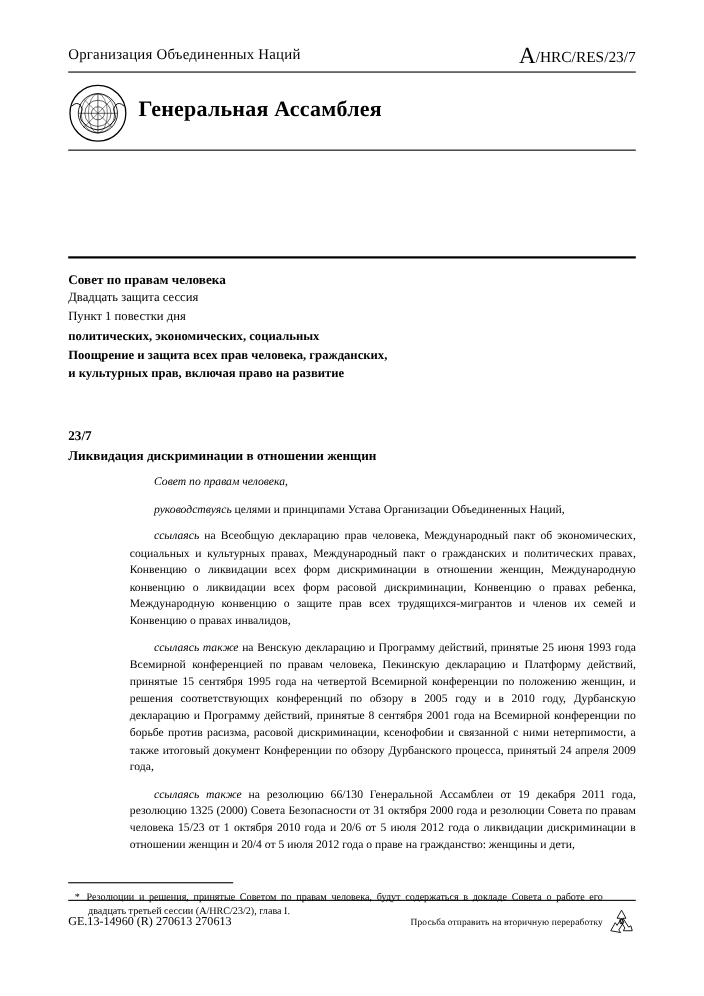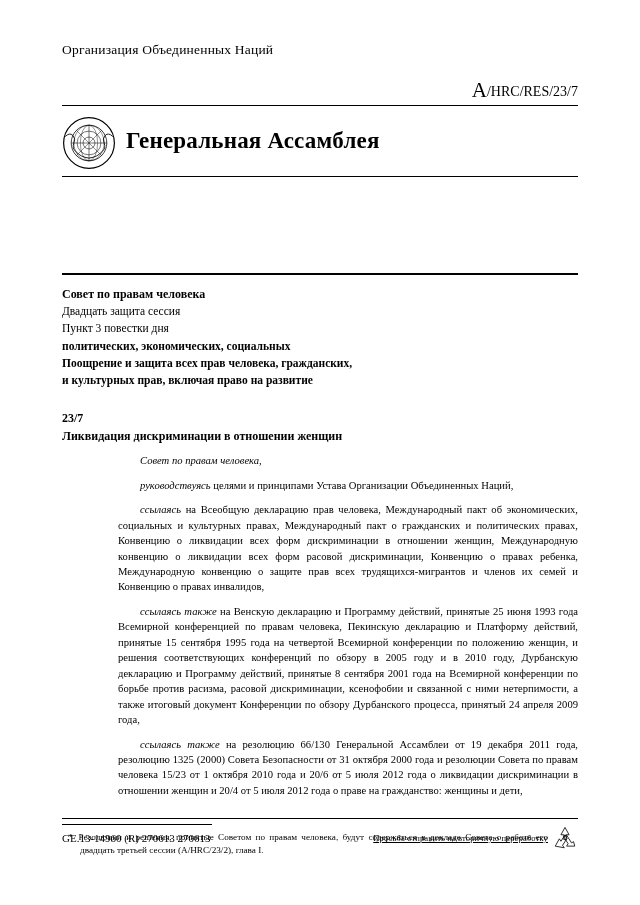--- a/index.html
+++ b/index.html
@@ -40,21 +40,20 @@
   }
   .org-name {
     font-size: 13.5px;
     letter-spacing: 0.2px;
     padding-top: 2px;
   }
   .symbol {
     font-size: 14px;
     text-align: right;
     white-space: nowrap;
-    margin-top: 40px;
   }
   .symbol .big-a {
     font-size: 21px;
     line-height: 1;
     vertical-align: -1px;
   }
   .rule {
     border-bottom: 1px solid #000;
     margin-top: 4px;
     margin-bottom: 0px;
@@ -64,21 +63,21 @@
     align-items: flex-start;
     padding-top: 10px;
   }
   .emblem {
     width: 54px;
     height: 54px;
     margin-right: 10px;
     flex: 0 0 auto;
   }
   .ga-title {
-    font-size: 23px;
+    font-size: 20px;
     font-weight: bold;
     flex: 1 1 auto;
     padding-top: 12px;
     letter-spacing: 0.2px;
   }
   .distr {
     width: 170px;
     flex: 0 0 auto;
     font-size: 11.5px;
     line-height: 1.32;
@@ -112,21 +111,21 @@
   }
   .res-adopted {
     font-weight: bold;
     font-size: 11.5px;
     text-align: center;
     margin-top: 22px;
   }
   .res-number {
     font-weight: bold;
     font-size: 12px;
-    margin-top: 22px;
+    margin-top: 40px;
   }
   .res-title {
     font-weight: bold;
     font-size: 12px;
     margin-top: 3px;
   }
 
   .para {
     margin-top: 9px;
     margin-left: 56px;
@@ -180,21 +179,20 @@
     font-size: 11px;
   }
   .recycle-wrap {
     display: flex;
     align-items: center;
     font-size: 8.6px;
   }
   .recycle-text {
     margin-right: 4px;
     letter-spacing: 0.1px;
-    text-decoration: underline;
   }
   .recycle-icon {
     width: 26px;
     height: 26px;
   }
 </style>
 </head>
 <body>
 
 <div class="page">
@@ -234,21 +232,21 @@
       </div>
 
       <div class="thin-rule"></div>
     </div>
 
     <div class="thick-rule"></div>
 
     <div class="body-block">
       <div class="organ-name">Совет по правам человека</div>
       <div class="session-line">Двадцать защита сессия</div>
-      <div class="agenda-line">Пункт 3 повестки дня</div>
+      <div class="agenda-line">Пункт 1 повестки дня</div>
       <div class="agenda-bold">политических, экономических, социальных</div>
       <div class="agenda-bold">Поощрение и защита всех прав человека, гражданских,</div>
       <div class="agenda-bold">и культурных прав, включая право на развитие</div>
     </div>
 
 
     <div class="res-number">23/7</div>
     <div class="res-title">Ликвидация дискриминации в отношении женщин</div>
 
     <div class="para">

